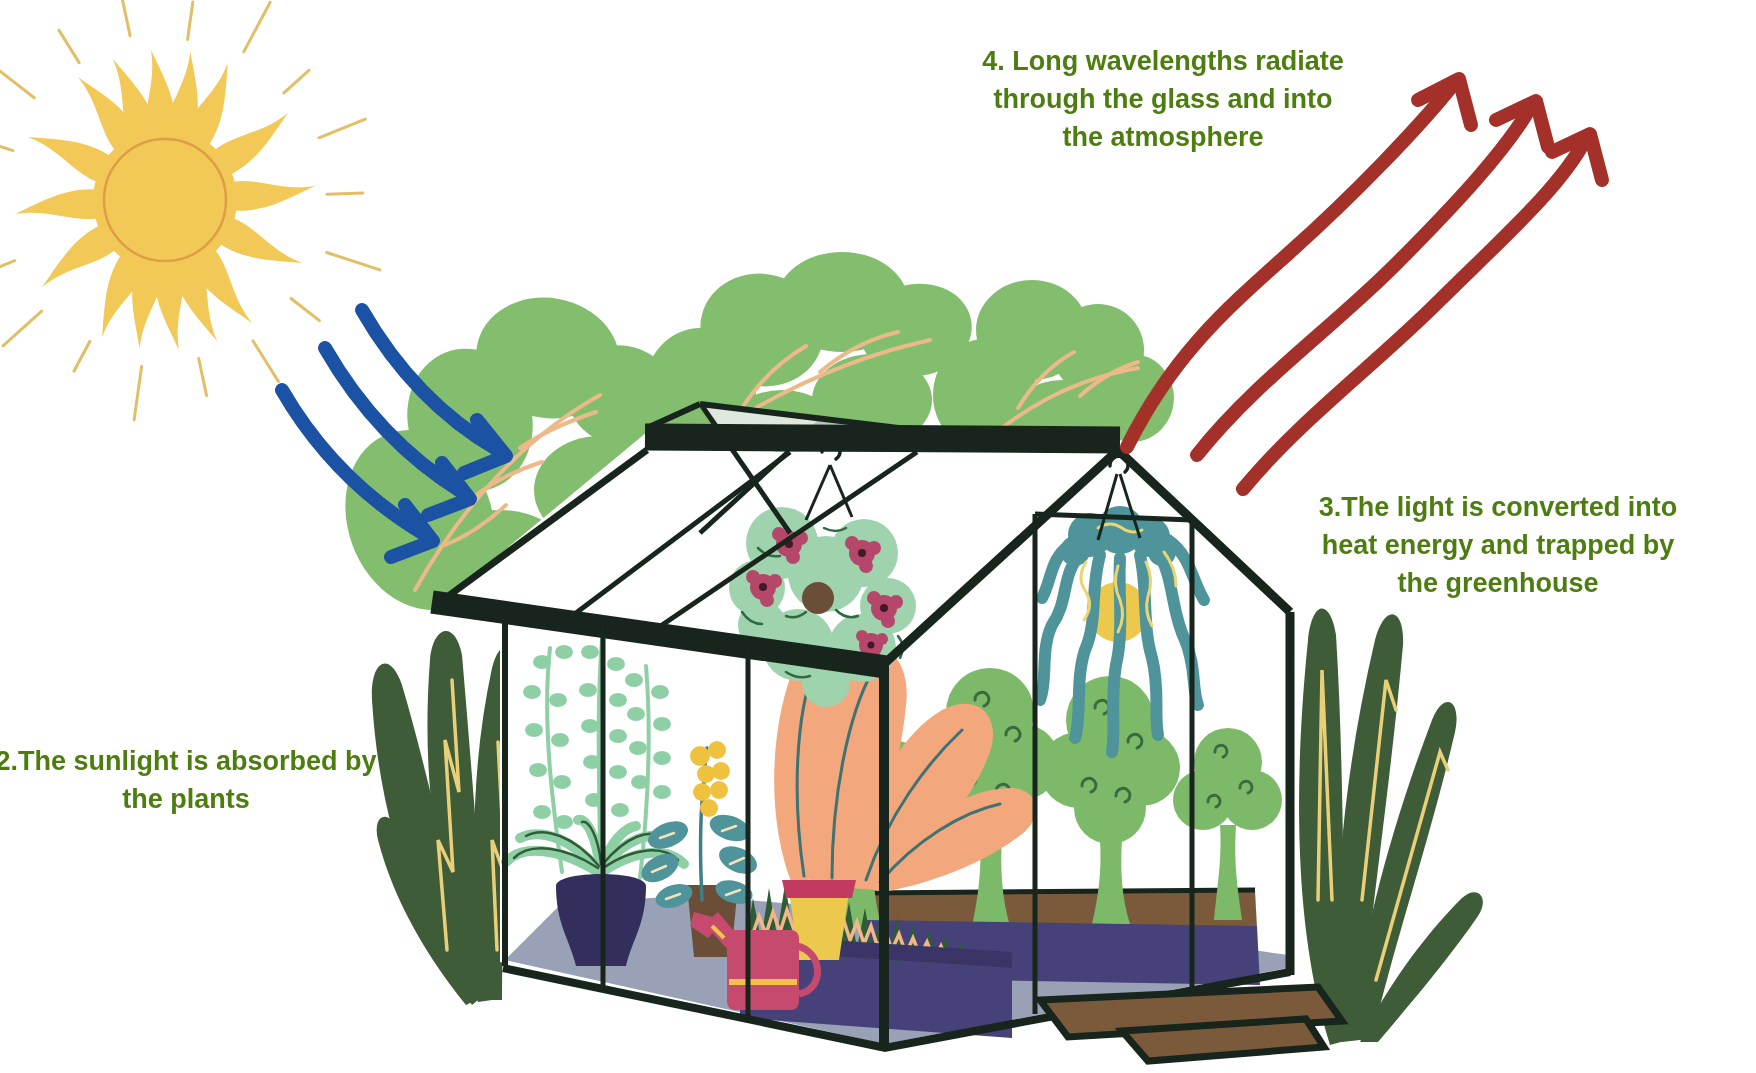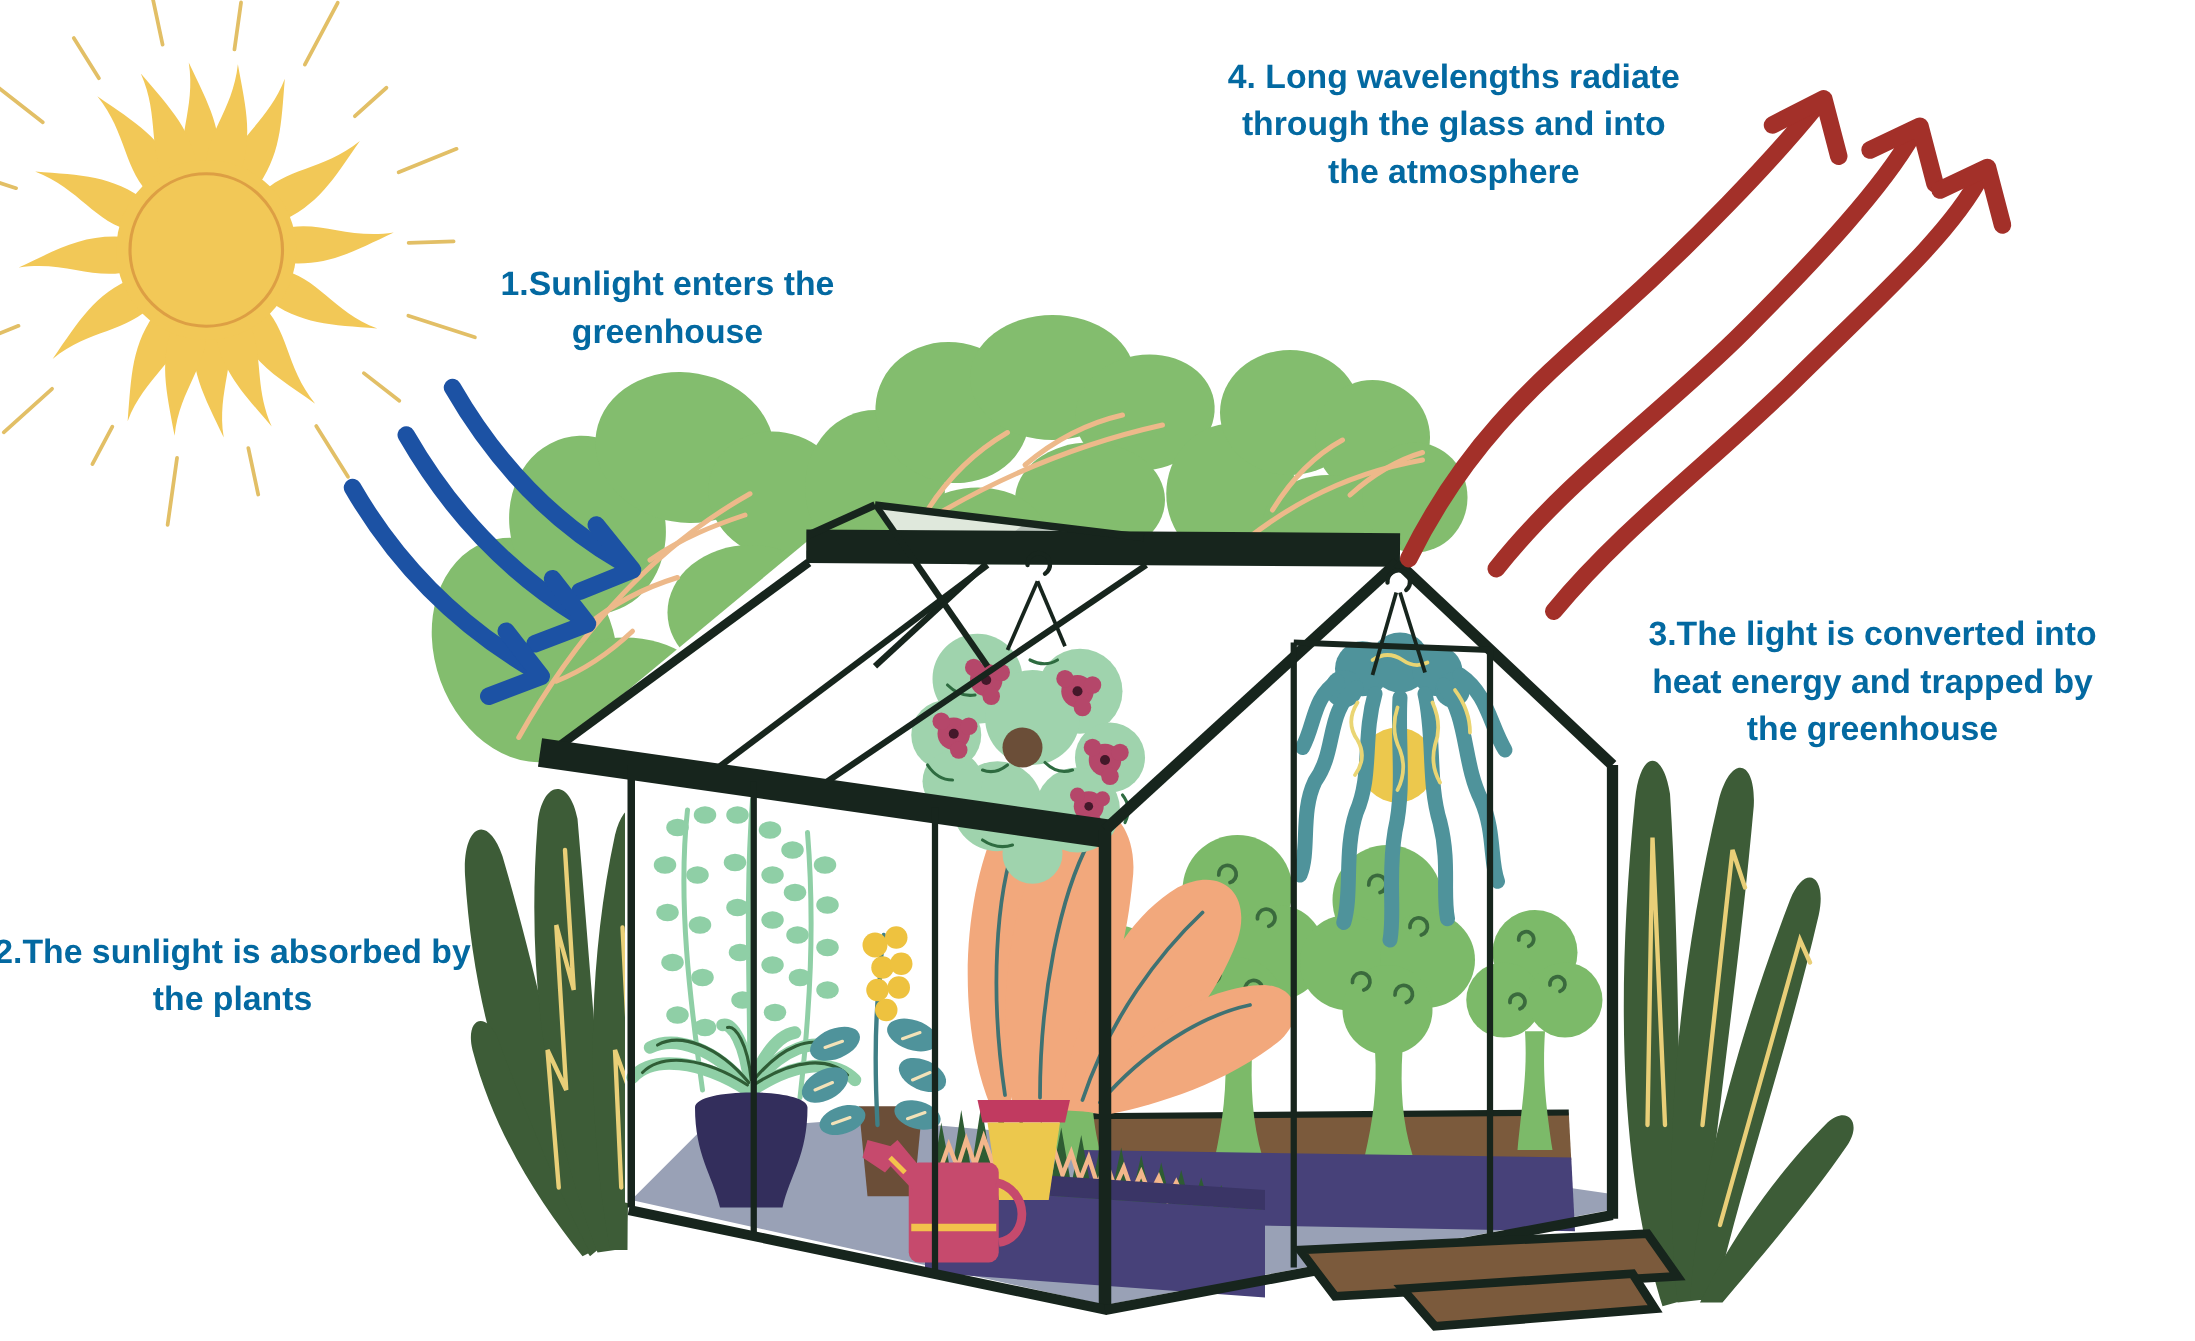--- a/index.html
+++ b/index.html
@@ -1,19 +1,19 @@
 <!DOCTYPE html>
 <html><head>
 <meta charset="utf-8">
 <style>
   html,body{margin:0;padding:0;background:#ffffff;}
   #stage{position:relative;width:1756px;height:1073px;overflow:hidden;background:#fff;
          font-family:"Liberation Sans",sans-serif;}
   #scene{position:absolute;left:0;top:0;width:1756px;height:1073px;}
-  .label{position:absolute;font-weight:700;font-size:27px;line-height:38px;color:#0369a1;
+  .label{position:absolute;font-weight:700;font-size:27px;line-height:38px;color:#4d7c0f;
          text-align:center;white-space:pre-line;letter-spacing:0;}
   #label-step1{left:384px;top:208px;width:300px;}
   #label-step2{left:-14px;top:742px;width:400px;}
   #label-step3{left:1298px;top:488px;width:400px;}
   #label-step4{left:963px;top:42px;width:400px;}
 </style>
 </head>
 <body>
 
 <div id="stage">
@@ -458,22 +458,20 @@
   <g fill="none" stroke-width="14" stroke-linecap="round" stroke-linejoin="round" stroke="#a33029">
     <path d="M 1127 447 C 1172 356 1225 310 1290 252 C 1355 194 1418 128 1452 86"></path>
     <polyline points="1418,100 1459,79 1471,125"></polyline>
     <path d="M 1197 455 C 1255 382 1330 330 1395 265 C 1455 205 1506 150 1530 108"></path>
     <polyline points="1496,120 1536,101 1548,147"></polyline>
     <path d="M 1243 489 C 1300 420 1375 365 1440 300 C 1505 236 1562 185 1585 140"></path>
     <polyline points="1552,152 1590,134 1602,180"></polyline>
   </g>
 </svg>
 
-<div class="label" id="label-step1">1.Sunlight enters the
-greenhouse</div>
 <div class="label" id="label-step2">2.The sunlight is absorbed by
 the plants</div>
 <div class="label" id="label-step3">3.The light is converted into
 heat energy and trapped by
 the greenhouse</div>
 <div class="label" id="label-step4">4. Long wavelengths radiate
 through the glass and into
 the atmosphere</div>
 
 </div>

